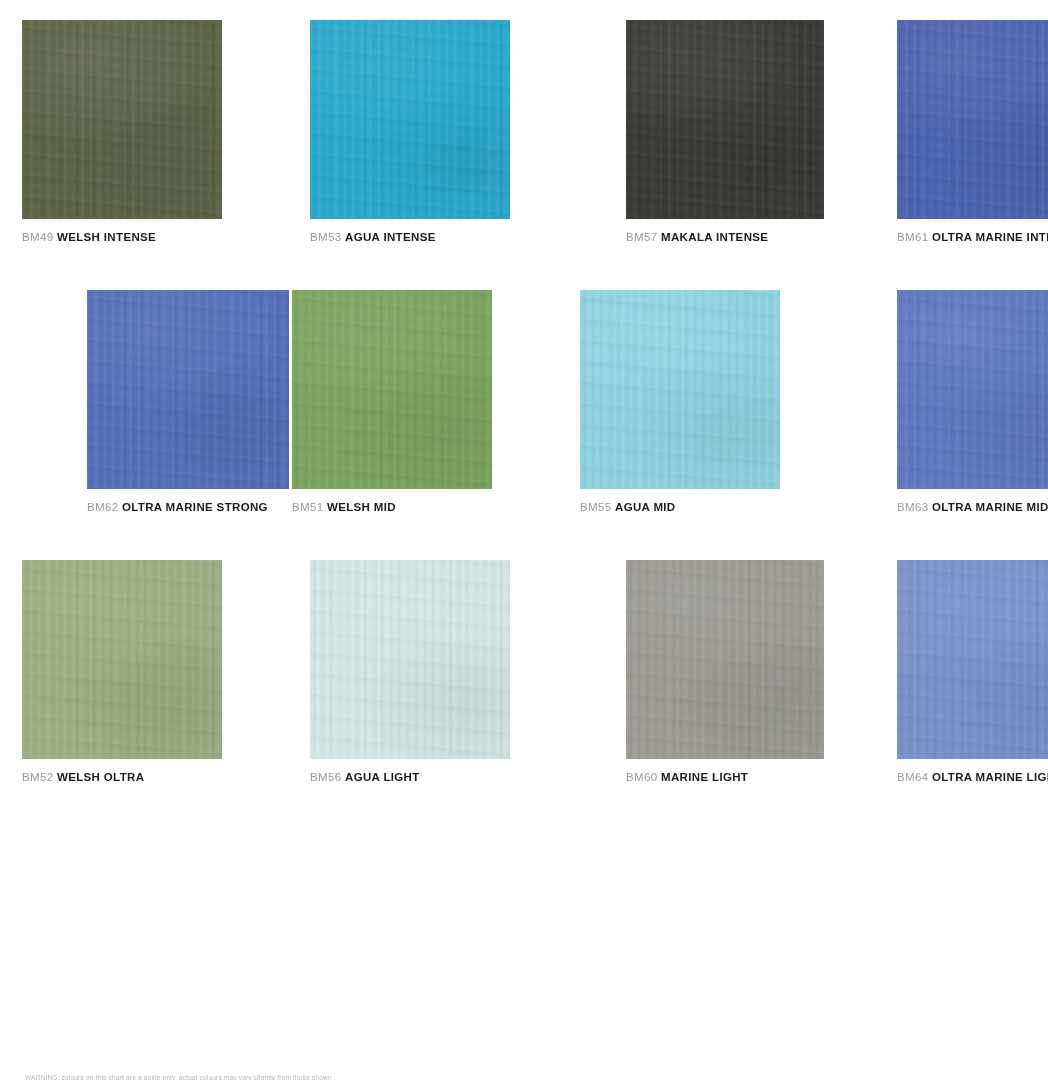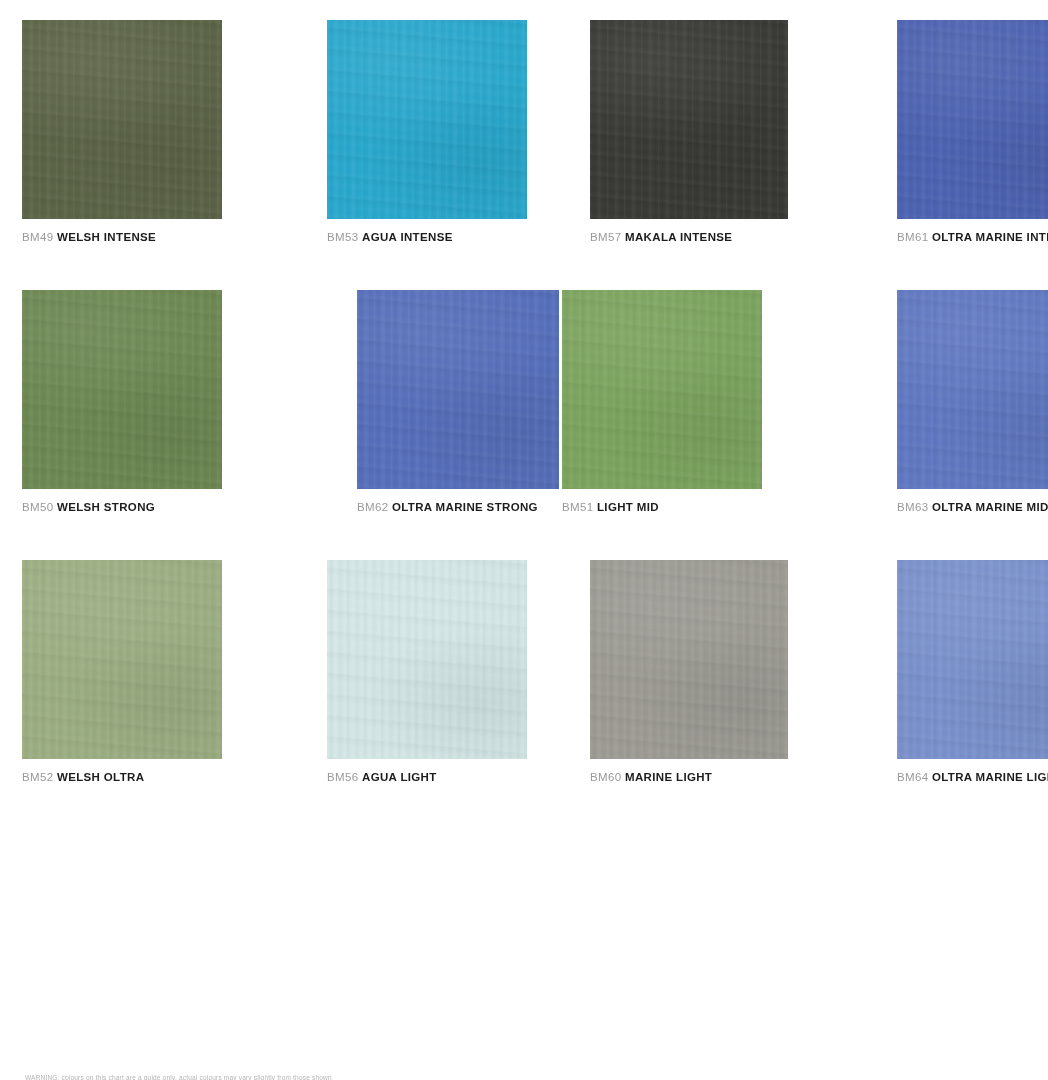--- a/index.html
+++ b/index.html
@@ -92,22 +92,22 @@
     color: #9a9a9a;
     font-weight: 400;
   }
   .caption .name {
     color: #1c1c1c;
     font-weight: 700;
   }
 
   
   .col-0 .chip, .col-0 .caption { margin-left: 0px; }
-  .col-1 .chip, .col-1 .caption { margin-left: 35px; }
-  .col-2 .chip, .col-2 .caption { margin-left: 28px; }
+  .col-1 .chip, .col-1 .caption { margin-left: 18px; }
+  .col-2 .chip, .col-2 .caption { margin-left: 64px; }
   .col-3 .chip, .col-3 .caption { margin-left: 65px; }
 
   .col-2 .chip { width: 198px; }
   .col-3 .chip { width: 202px; }
 
   .footnote {
     position: absolute;
     left: 25px;
     bottom: 0px;
     font-size: 6.5px;
@@ -134,31 +134,31 @@
         <div class="caption"><span class="code">BM53</span> <span class="name">AGUA INTENSE</span></div>
       </div>
       <div class="swatch-cell col-2">
         <div class="chip" style="background-color: rgb(57, 57, 53);"></div>
         <div class="caption"><span class="code">BM57</span> <span class="name">MAKALA INTENSE</span></div>
       </div>
       <div class="swatch-cell col-3">
         <div class="chip" style="background-color: rgb(77, 99, 178);"></div>
         <div class="caption"><span class="code">BM61</span> <span class="name">OLTRA MARINE INTENSE</span></div>
       </div>
-      <div class="swatch-cell col-0">
-        <div class="chip" style="background-color: rgb(109, 136, 83);"></div>
-        <div class="caption"><span class="code">BM50</span> <span class="name">WELSH STRONG</span></div>
-      </div>
       <div class="swatch-cell col-3">
         <div class="chip" style="background-color: rgb(86, 111, 187);"></div>
         <div class="caption"><span class="code">BM62</span> <span class="name">OLTRA MARINE STRONG</span></div>
       </div>
       <div class="swatch-cell col-0">
         <div class="chip" style="background-color: rgb(124, 164, 94);"></div>
-        <div class="caption"><span class="code">BM51</span> <span class="name">LIGHT MID</span></div>
+        <div class="caption"><span class="code">BM51</span> <span class="name">WELSH MID</span></div>
+      </div>
+      <div class="swatch-cell col-1">
+        <div class="chip" style="background-color: rgb(143, 212, 225);"></div>
+        <div class="caption"><span class="code">BM55</span> <span class="name">AGUA MID</span></div>
       </div>
       <div class="swatch-cell col-3">
         <div class="chip" style="background-color: rgb(96, 120, 194);"></div>
         <div class="caption"><span class="code">BM63</span> <span class="name">OLTRA MARINE MID</span></div>
       </div>
       <div class="swatch-cell col-0">
         <div class="chip" style="background-color: rgb(156, 174, 130);"></div>
         <div class="caption"><span class="code">BM52</span> <span class="name">WELSH OLTRA</span></div>
       </div>
       <div class="swatch-cell col-1">

